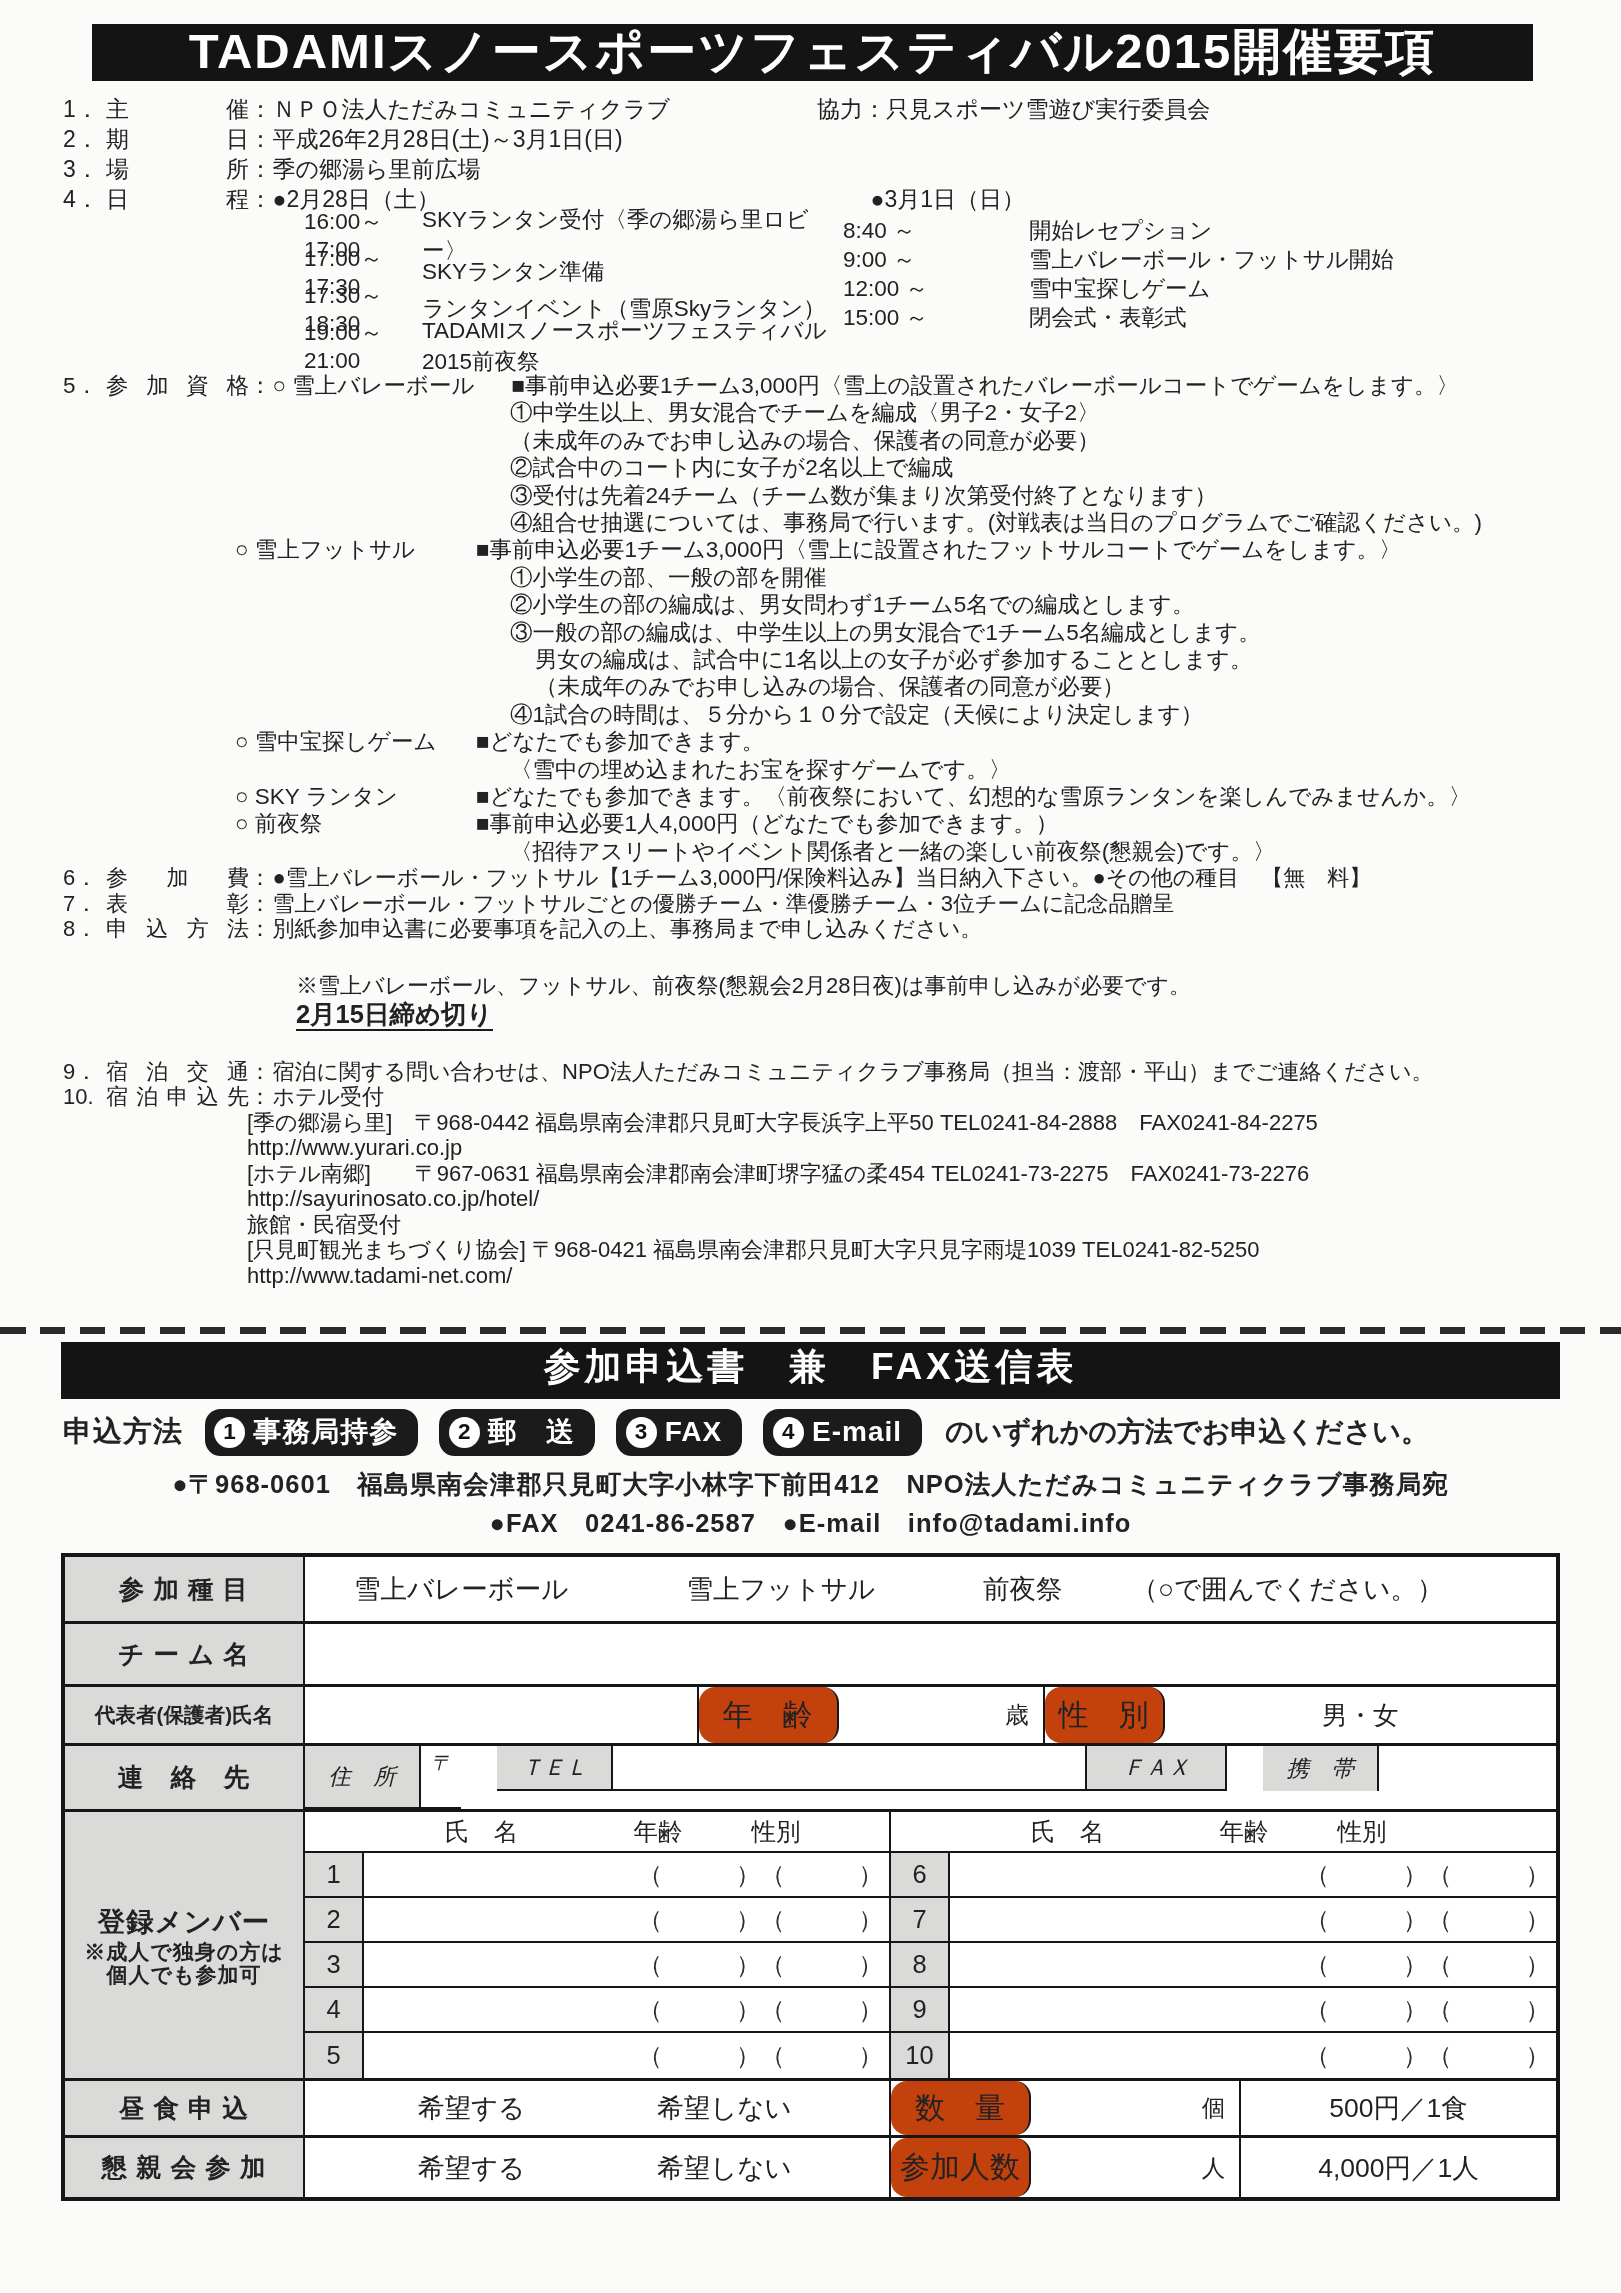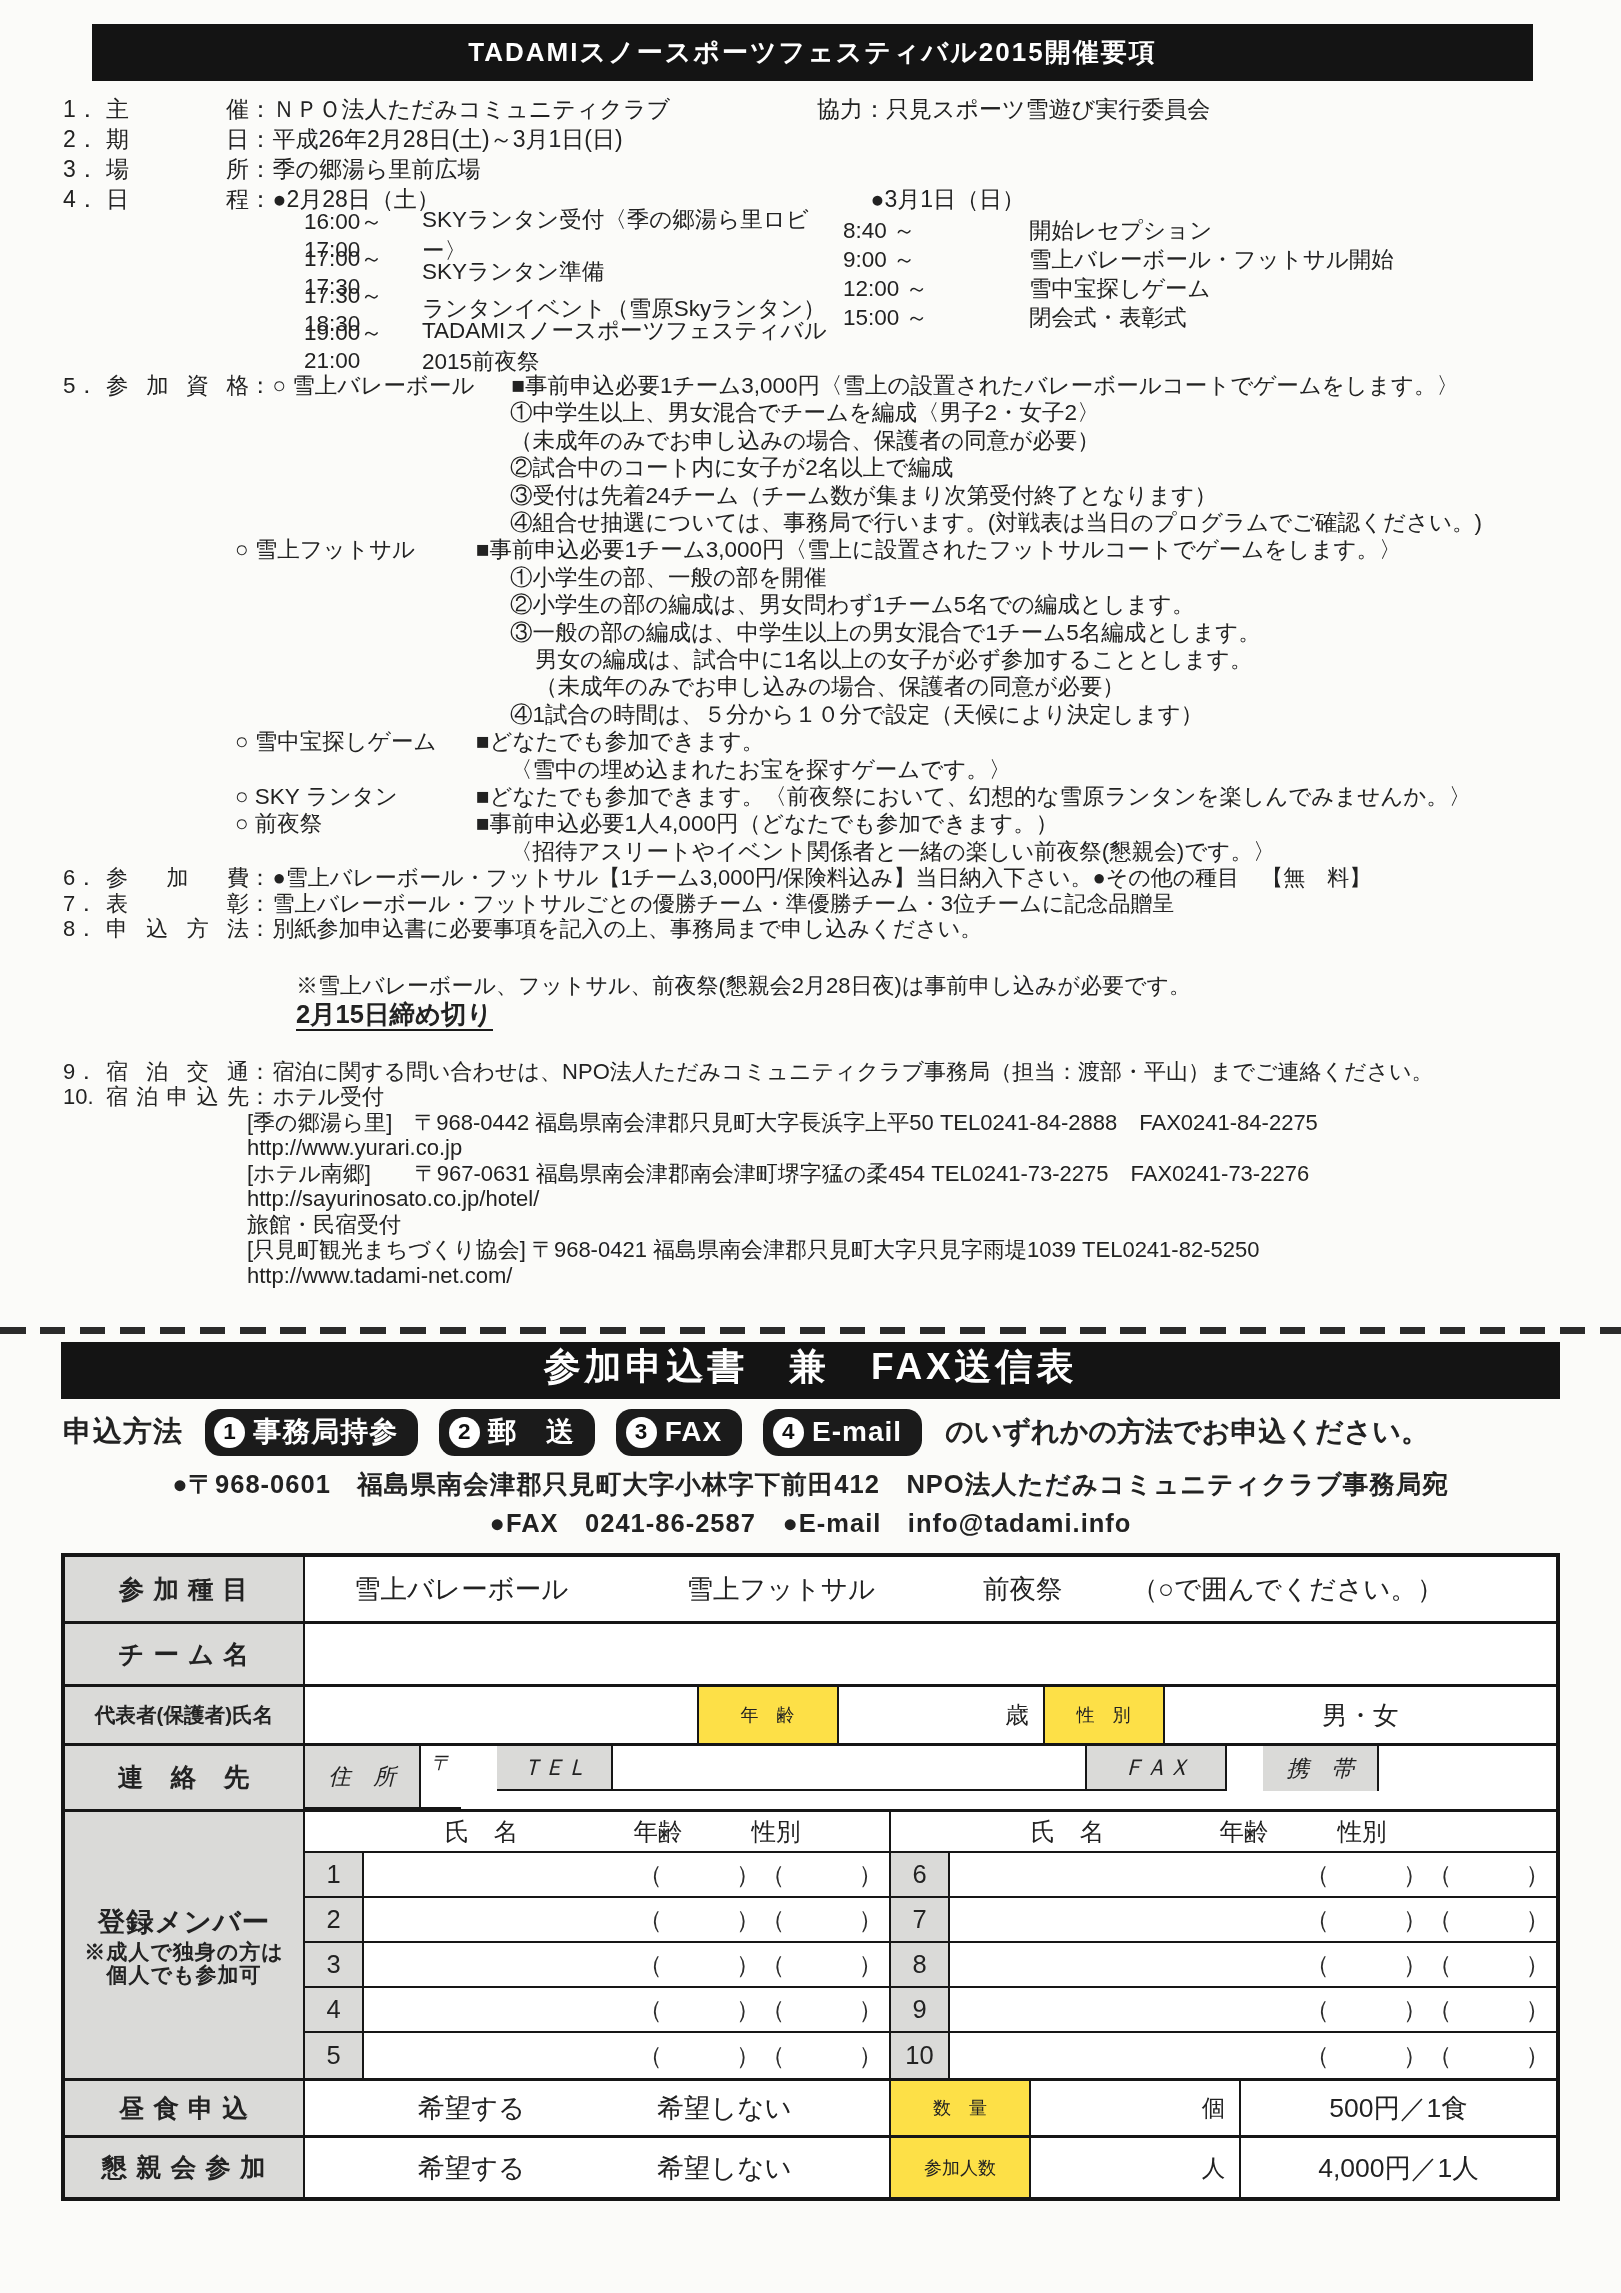--- a/index.html
+++ b/index.html
@@ -3,21 +3,21 @@
 <meta charset="utf-8">
 <style>
   * { margin:0; padding:0; box-sizing:border-box; }
   html,body { background:#e8e8e6; }
   body { font-family:"Liberation Sans", sans-serif; color:#222; }
   .page { position:relative; width:1621px; height:2294px; background:#fbfbf9; overflow:hidden; margin:0 auto; }
 
   
   .bar1 { margin:23.5px 88px 13.7px 92px; height:57px; background:#141414; color:#fff;
           display:flex; align-items:center; justify-content:center;
-          font-size:26px; font-weight:bold; letter-spacing:2px; }
+          font-size:49px; font-weight:bold; letter-spacing:2px; }
 
   
   .docwrap { height:1227px; overflow:hidden; }
   .irow { display:flex; align-items:flex-start; padding-left:63px; font-size:23px; line-height:30px; }
   .inum { width:43px; flex:none; }
   .ilabel { width:143px; flex:none; text-align:justify; text-align-last:justify; }
   .icolon { width:23.5px; flex:none; }
   .coop { margin-left:147px; }
 
   .sched { display:flex; padding-left:304px; font-size:22.5px; margin-top:2px; }
@@ -69,22 +69,22 @@
            font-size:25.5px; font-weight:bold; letter-spacing:1px; }
   .b-cat { height:67px; }
   .catline { flex:1; display:flex; align-items:center; font-size:26.5px; }
   .catline .opt1 { margin-left:49px; } .catline .opt2 { margin-left:118px; }
   .catline .opt3 { margin-left:108px; } .catline .note { margin-left:69px; }
   .b-team { height:63px; }
   .blank { flex:1; }
   .b-rep { height:59px; }
   .b-rep .hcell { font-size:20.6px; letter-spacing:0; }
   .cell-br { border-right:2.9px solid #161616; }
-  .gcell { background:#fde047; display:flex; align-items:center; justify-content:center;
-           font-size:18px; border-right:2.9px solid #161616; flex:none; }
+  .gcell { background:#c2410c; display:flex; align-items:center; justify-content:center;
+           font-size:30px; border-right:2.9px solid #161616; flex:none;border-radius:16px; }
   .wcell { display:flex; align-items:center; justify-content:flex-end; padding-right:13.7px;
            font-size:23.5px; border-right:2.9px solid #161616; flex:none; }
   .g143 { width:140px; } .w210 { width:206px; } .g122 { width:120px; }
   .centercell { flex:1; display:flex; align-items:center; justify-content:center; font-size:25.5px; }
 
   .contact-right { flex:1; display:flex; flex-direction:row;font-style:italic; }
   .c-sub { display:flex; border-bottom:2.9px solid #161616; }
   .c-sub:last-child { border-bottom:none; }
   .c-addr { height:63px; } .c-tel, .c-mob { height:45px;margin-left:36px; }
   .sublab { width:116px; flex:none; background:#dadad8; border-right:2.9px solid #161616;

